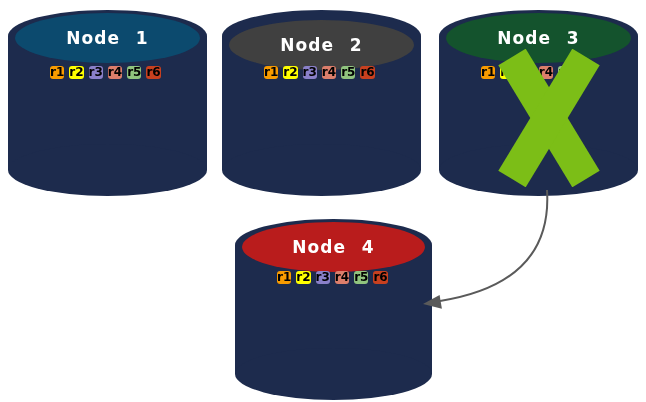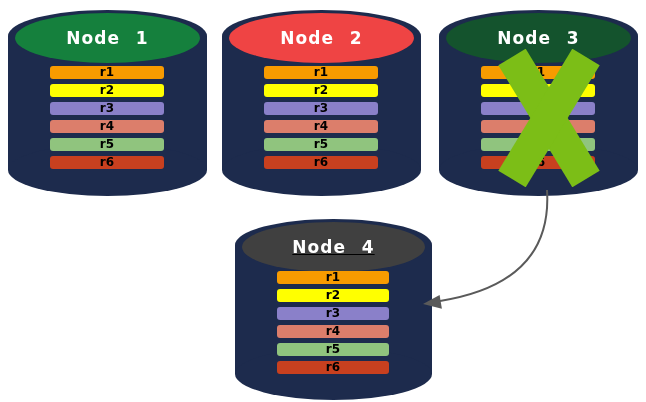--- a/index.html
+++ b/index.html
@@ -17,57 +17,57 @@
   .cyl-face {
     position:absolute; left:7px; right:7px; top:3px; height:50px; border-radius:50%;
     display:flex; align-items:center; justify-content:center;
   }
   .cyl-title {
     color:#ffffff; font-weight:bold; font-size:17px;
     letter-spacing:1px; word-spacing:9px; white-space:nowrap;
   }
   .rows {
     position:absolute; left:42px; right:43px; top:56px;
-    display:flex; flex-direction:column; gap:5px;
+    display:flex; flex-direction:row; gap:5px;
   }
   .row {
     height:13px; border-radius:3px;
     display:flex; align-items:center; justify-content:center;
     font-size:12px; font-weight:bold; color:#000; line-height:13px;
   }
   .overlay { position:absolute; left:0; top:0; width:646px; height:402px; pointer-events:none; }
   .x-mark { position:absolute; left:494px; top:49px; }
 </style>
 </head>
 <body>
 
 <div class="canvas">
 
   <div class="cylinder" style="left:8px; top:10px;">
     <div class="cyl-top" style="background: rgb(29, 43, 77);"></div>
     <div class="cyl-mid" style="background: rgb(29, 43, 77);"></div>
     <div class="cyl-bottom" style="background: rgb(29, 43, 77);"></div>
-    <div class="cyl-face" style="background: #15803d;">
+    <div class="cyl-face" style="background: #0c4a6e;">
       <span class="cyl-title">Node 1</span>
     </div>
     <div class="rows">
       <div class="row" style="background: rgb(248, 155, 0);">r1</div>
       <div class="row" style="background: rgb(255, 255, 0);">r2</div>
       <div class="row" style="background: rgb(138, 128, 201);">r3</div>
       <div class="row" style="background: rgb(220, 126, 107);">r4</div>
       <div class="row" style="background: rgb(144, 196, 126);">r5</div>
       <div class="row" style="background: rgb(200, 64, 31);">r6</div>
     </div>
   </div>
 
   <div class="cylinder" style="left:222px; top:10px;">
     <div class="cyl-top" style="background: rgb(29, 43, 77);"></div>
     <div class="cyl-mid" style="background: rgb(29, 43, 77);"></div>
     <div class="cyl-bottom" style="background: rgb(29, 43, 77);"></div>
-    <div class="cyl-face" style="background: #ef4444;">
+    <div class="cyl-face" style="background: #404040; margin-top: 7px;">
       <span class="cyl-title">Node 2</span>
     </div>
     <div class="rows">
       <div class="row" style="background: rgb(248, 155, 0);">r1</div>
       <div class="row" style="background: rgb(255, 255, 0);">r2</div>
       <div class="row" style="background: rgb(138, 128, 201);">r3</div>
       <div class="row" style="background: rgb(220, 126, 107);">r4</div>
       <div class="row" style="background: rgb(144, 196, 126);">r5</div>
       <div class="row" style="background: rgb(200, 64, 31);">r6</div>
     </div>
@@ -87,21 +87,21 @@
       <div class="row" style="background: rgb(220, 126, 107);">r4</div>
       <div class="row" style="background: rgb(144, 196, 126);">r5</div>
       <div class="row" style="background: rgb(200, 64, 31);">r6</div>
     </div>
   </div>
 
   <div class="cylinder" style="left:235px; top:219px; width:197px; height:181px;">
     <div class="cyl-top" style="background: rgb(29, 43, 77);"></div>
     <div class="cyl-mid" style="background: rgb(29, 43, 77);"></div>
     <div class="cyl-bottom" style="background: rgb(29, 43, 77);"></div>
-    <div class="cyl-face" style="background: #404040; text-decoration: underline;">
+    <div class="cyl-face" style="background: #b91c1c;">
       <span class="cyl-title">Node 4</span>
     </div>
     <div class="rows" style="top:52px;">
       <div class="row" style="background: rgb(248, 155, 0);">r1</div>
       <div class="row" style="background: rgb(255, 255, 0);">r2</div>
       <div class="row" style="background: rgb(138, 128, 201);">r3</div>
       <div class="row" style="background: rgb(220, 126, 107);">r4</div>
       <div class="row" style="background: rgb(144, 196, 126);">r5</div>
       <div class="row" style="background: rgb(200, 64, 31);">r6</div>
     </div>

